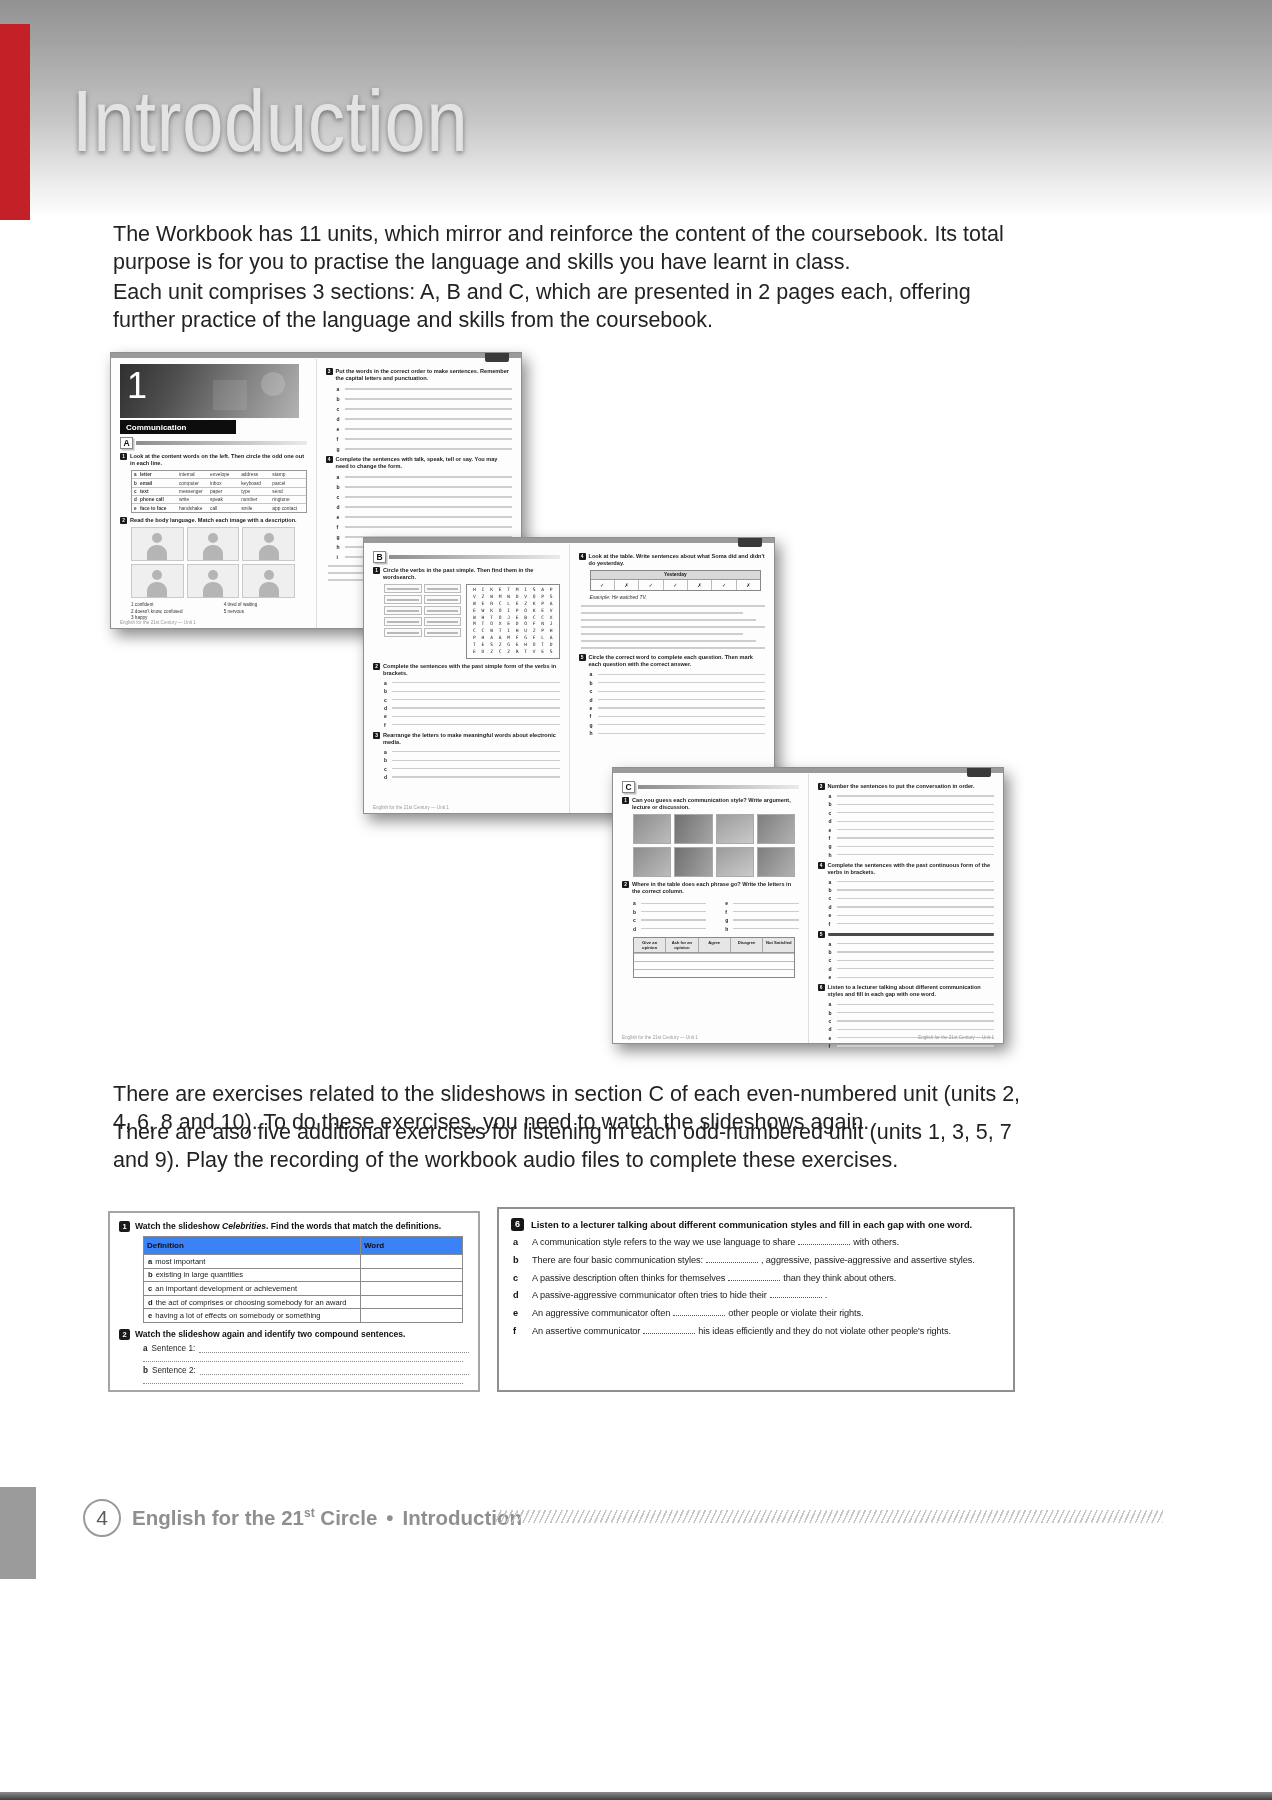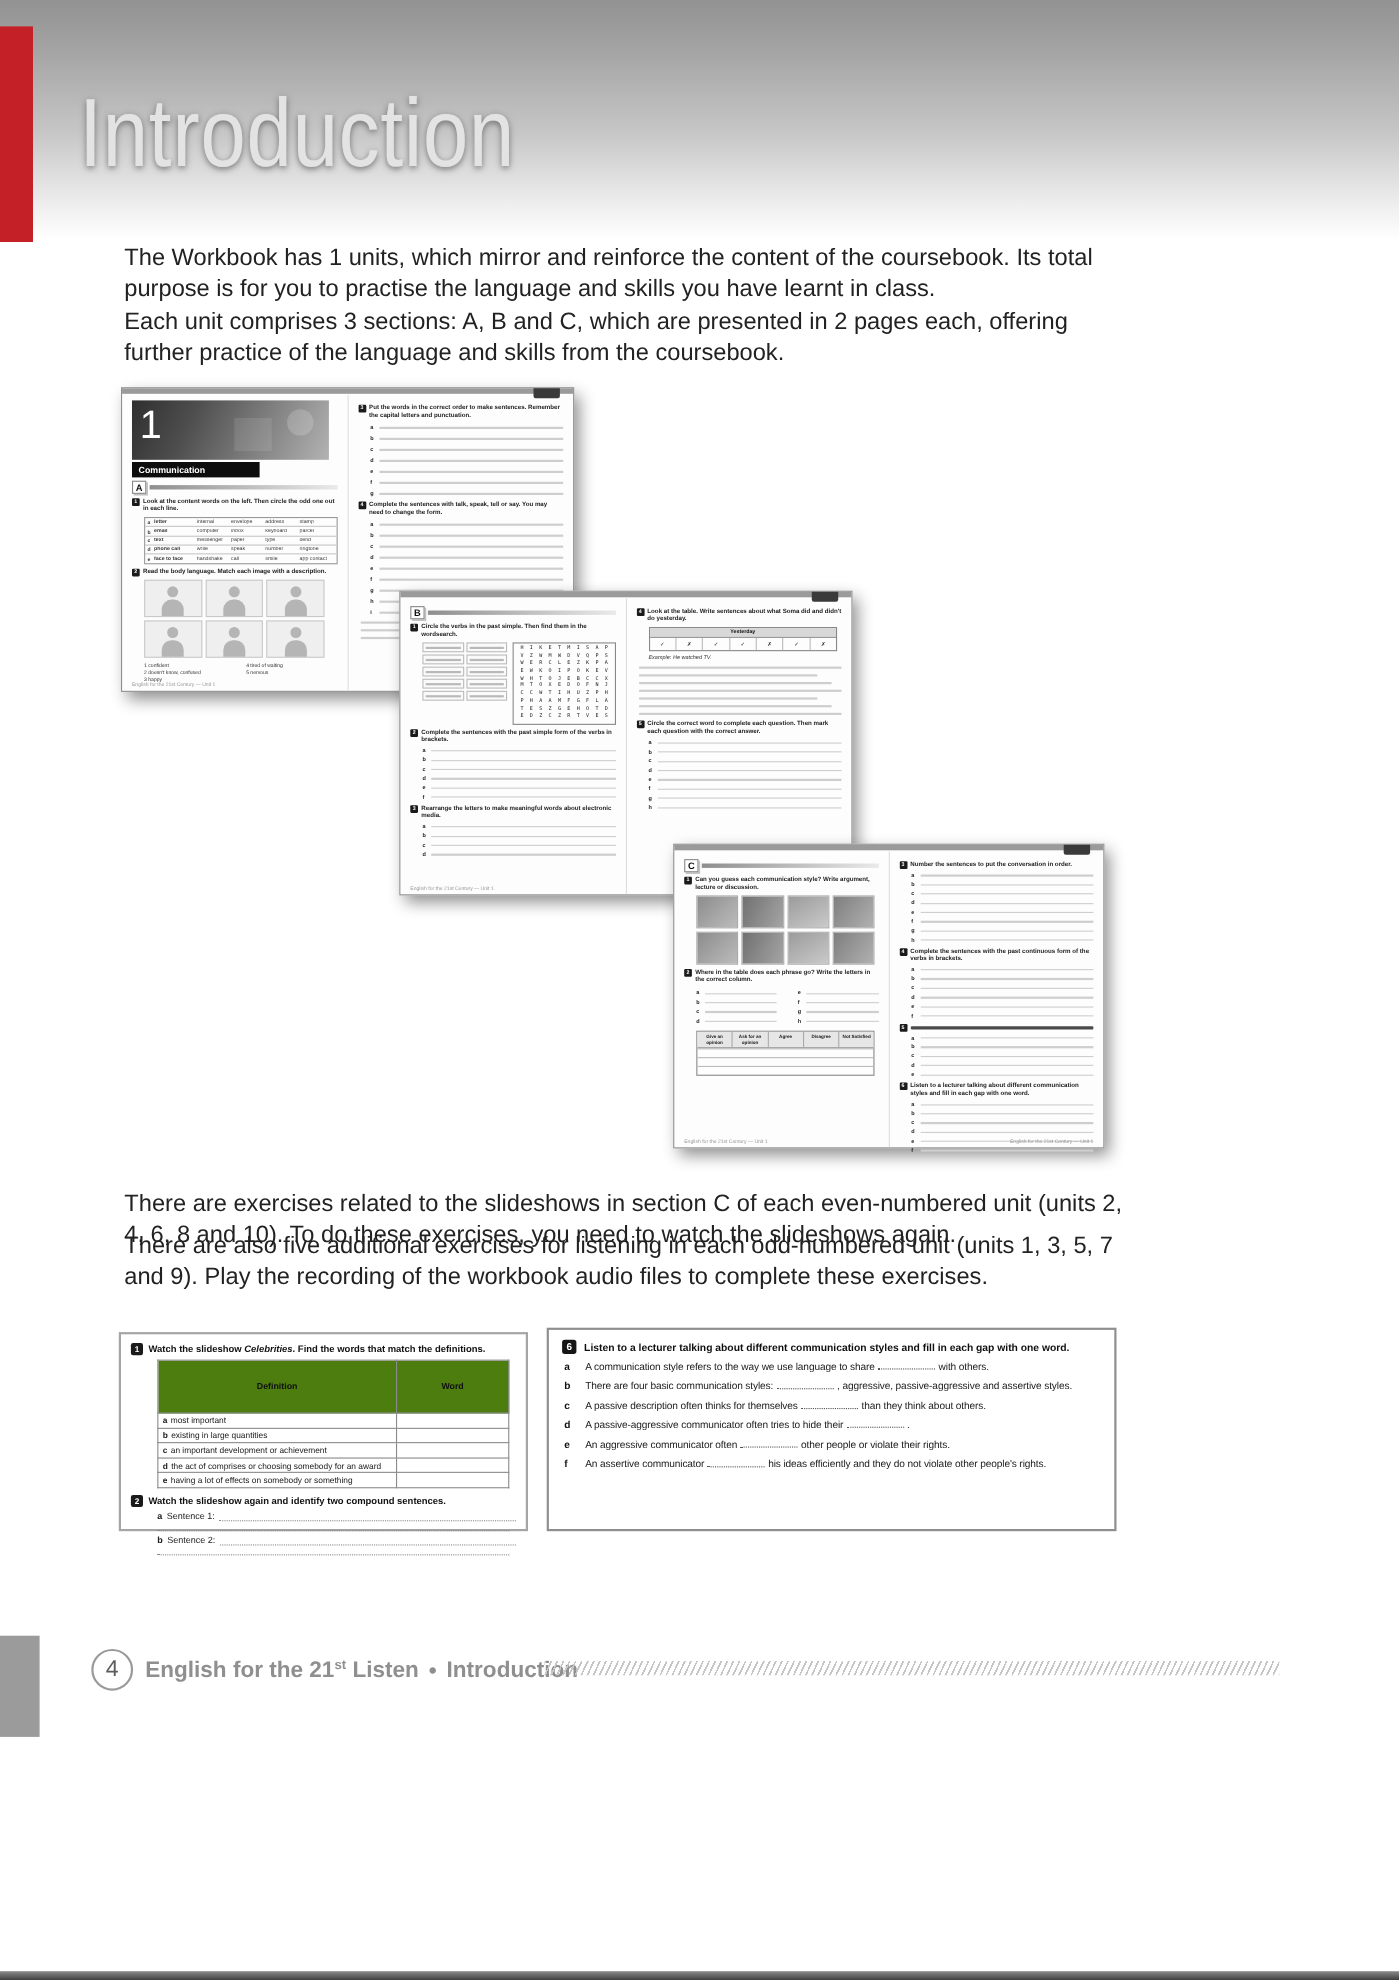--- a/index.html
+++ b/index.html
@@ -103,21 +103,21 @@
   .cth{flex:1;font-size:4.2px;font-weight:bold;text-align:center;padding:2px 1px;border-left:0.5px solid #aaa;color:#222;}
   .cth:first-child{border-left:none;}
   .ctrow{height:8px;border-top:0.5px solid #bbb;}
 
   
   .boxL{position:absolute;left:108px;top:1211px;width:372px;height:181px;border:2px solid #a5a5a5;background:#fff;padding:8px 9px;}
   .bl-head{display:flex;gap:5px;align-items:flex-start;margin-bottom:4px;}
   .badge-sq{flex:0 0 auto;width:11px;height:11px;background:#1a1a1a;color:#fff;font-size:7.5px;line-height:11px;text-align:center;border-radius:2px;font-weight:bold;}
   .bl-ht{font-size:8.6px;font-weight:bold;color:#111;line-height:1.25;}
   .def-table{border-collapse:collapse;margin:1px 0 6px 24px;width:320px;}
-  .def-table th{background:#4d7c0f;border:0.8px solid #8a8a8a;font-size:8px;padding:19px 3px;text-align:center;color:#111;}
+  .def-table th{background:#3b82f6;border:0.8px solid #8a8a8a;font-size:8px;padding:4px 3px;text-align:left;color:#111;}
   .def-table td{border:0.8px solid #8a8a8a;font-size:7.6px;padding:1.8px 4px;color:#1a1a1a;margin-top:40px;}
   .def-table td:first-child{width:68%;}
   .def-table b{margin-right:3px;}
   .sent{margin:4px 0 0 24px;font-size:8.2px;color:#222;display:flex;align-items:flex-end;gap:4px;}
   .sent .sline{flex:1;border-bottom:1px dotted #8a8a8a;height:7px;}
   .sline2{margin:8px 0 0 24px;width:320px;border-bottom:1px dotted #8a8a8a;height:0;}
 
   
   .boxR{position:absolute;left:497px;top:1207px;width:518px;height:185px;border:2px solid #8f8f8f;background:#fff;padding:9px 12px;}
   .br-head{display:flex;gap:7px;margin-bottom:5px;align-items:flex-start;}
@@ -140,21 +140,21 @@
   .bottom-edge{position:absolute;left:0;bottom:0;width:100%;height:8px;background:linear-gradient(to bottom,#8b8b8b,#3f3f3f);}
 </style>
 </head>
 <body>
 
 <div class="header">
   <h1 class="page-title">Introduction</h1>
 </div>
 <div class="red-strip"></div>
 
-<p class="para p1">The Workbook has 1 units, which mirror and reinforce the content of the coursebook. Its total purpose is for you to practise the language and skills you have learnt in class.</p>
+<p class="para p1">The Workbook has 11 units, which mirror and reinforce the content of the coursebook. Its total purpose is for you to practise the language and skills you have learnt in class.</p>
 <p class="para p2">Each unit comprises 3 sections: A, B and C, which are presented in 2 pages each, offering further practice of the language and skills from the coursebook.</p>
 
 <div class="thumb t1">
   <div class="thumb-topbar"></div>
   <div class="thumb-tab"></div>
   <div class="pages">
     <div class="pg">
       <div class="unit-hero">
         <div class="unit-num">1</div>
       </div>
@@ -868,16 +868,16 @@
   </div>
   <div class="br-item">
     <b class="br-k">f</b>
     <span class="br-text"><span>An assertive communicator</span><span class="gap"></span><span>his ideas efficiently and they do not violate other people's rights.</span></span>
   </div>
 </div>
 
 <div class="gray-strip"></div>
 <div class="page-circle">4</div>
 <div class="footer-brand">
-  <span>English for the 21</span><sup>st</sup><span> Listen</span><span class="bullet">•</span><span>Introduction</span>
+  <span>English for the 21</span><sup>st</sup><span> Circle</span><span class="bullet">•</span><span>Introduction</span>
 </div>
 <div class="hatch"></div>
 <div class="bottom-edge"></div>
 
 </body></html>

